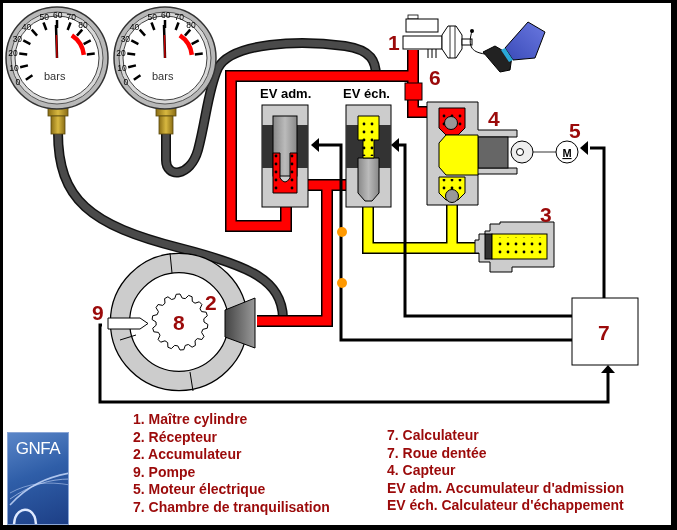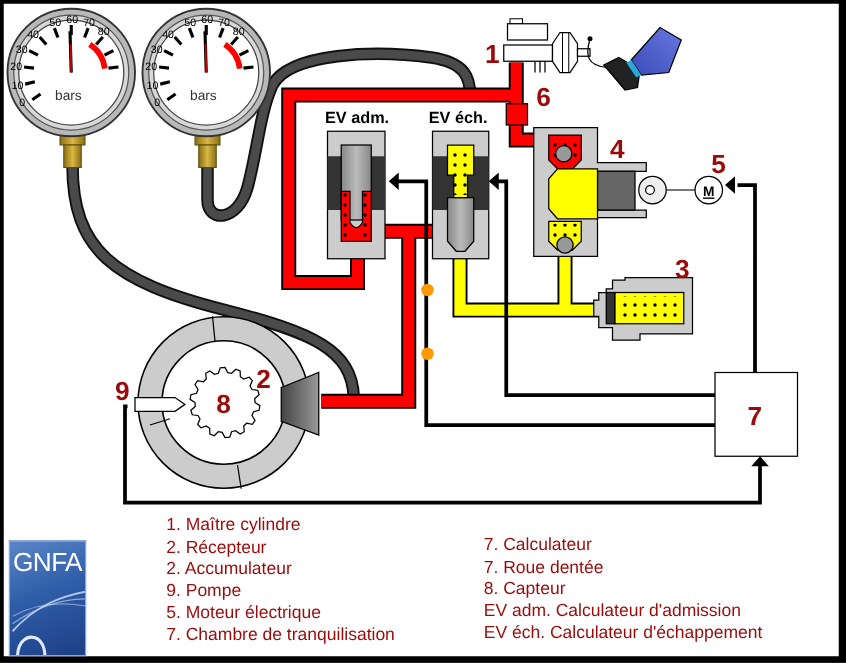--- a/index.html
+++ b/index.html
@@ -11,34 +11,34 @@
   #canvas {
     position: absolute; left: 3px; top: 3px; width: 668px; height: 522px;
     background: #fff;
   }
   svg#diagram { position: absolute; left: 0; top: 0; }
   .lbl { font-family: "Liberation Sans", sans-serif; font-weight: bold; fill: #9b0a0a; }
   .ev-title { font-family: "Liberation Sans", sans-serif; font-weight: bold; fill: #000; font-size: 13px; }
   .gauge-num { font-family: "Liberation Sans", sans-serif; font-size: 8.5px; fill: #000; }
   .gauge-unit { font-family: "Liberation Sans", sans-serif; font-size: 11px; fill: #333; }
   .legend {
-    position: absolute; font-family: "Liberation Sans", sans-serif; font-weight: normal;
+    position: absolute; font-family: "Liberation Sans", sans-serif; font-weight: bold;
     font-size: 14px; color: #9b0a0a; line-height: 17.6px;
   }
   .legend div { white-space: nowrap; }
   #legend-left { left: 130px; top: 408px; }
   #legend-right { left: 384px; top: 424px; }
   #logo {
     position: absolute; left: 4px; top: 429px; width: 62px; height: 93px;
     background: linear-gradient(160deg, #5a86c8 0%, #2f5ea8 45%, #1d3f86 100%);
     border: 1px solid #8aa6d6; box-sizing: border-box; overflow: hidden;
   }
   #logo-text {
     position: absolute; left: 0; top: 6px; width: 100%; text-align: center;
-    font-family: "Liberation Sans", sans-serif; font-size: 21px; color: #fff; letter-spacing: -0.5px;
+    font-family: "Liberation Sans", sans-serif; font-size: 17px; color: #fff; letter-spacing: -0.5px;
   }
 </style>
 </head>
 <body>
 
 <div id="frame">
 <div id="canvas">
 
 <svg id="diagram" width="668" height="522" viewBox="3 3 668 522">
   <defs>
@@ -274,19 +274,19 @@
   <div>1. Maître cylindre</div>
   <div>2. Récepteur</div>
   <div>2. Accumulateur</div>
   <div>9. Pompe</div>
   <div>5. Moteur électrique</div>
   <div>7. Chambre de tranquilisation</div>
 </div>
 <div id="legend-right" class="legend">
   <div>7. Calculateur</div>
   <div>7. Roue dentée</div>
-  <div>8. Capteur</div>
-  <div>EV adm. Calculateur d'admission</div>
+  <div>4. Capteur</div>
+  <div>EV adm. Accumulateur d'admission</div>
   <div>EV éch. Calculateur d'échappement</div>
 </div>
 
 </div>
 </div>
 
 </body></html>

